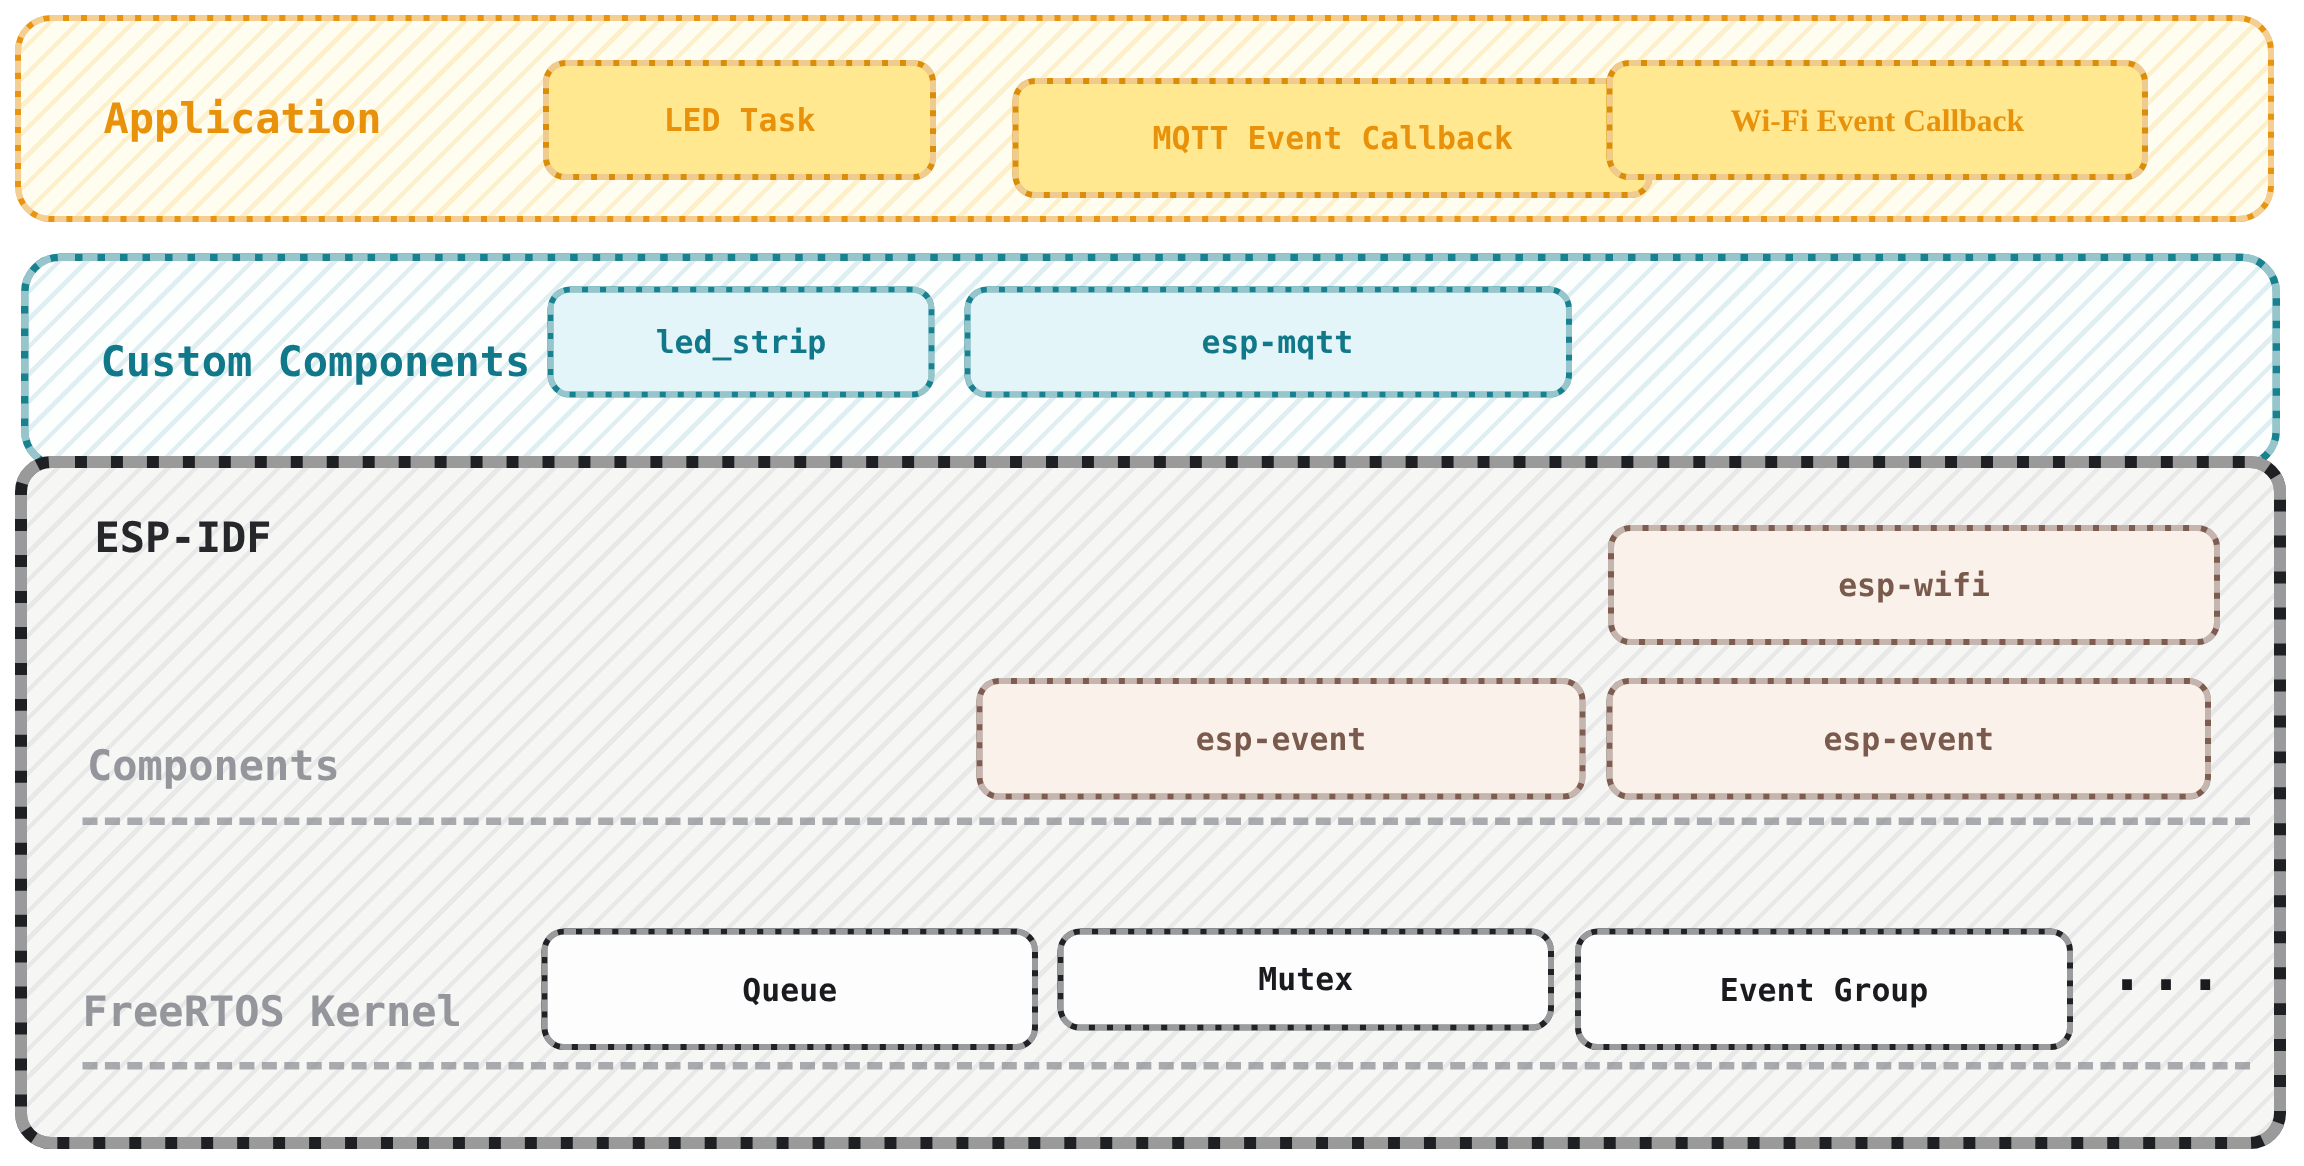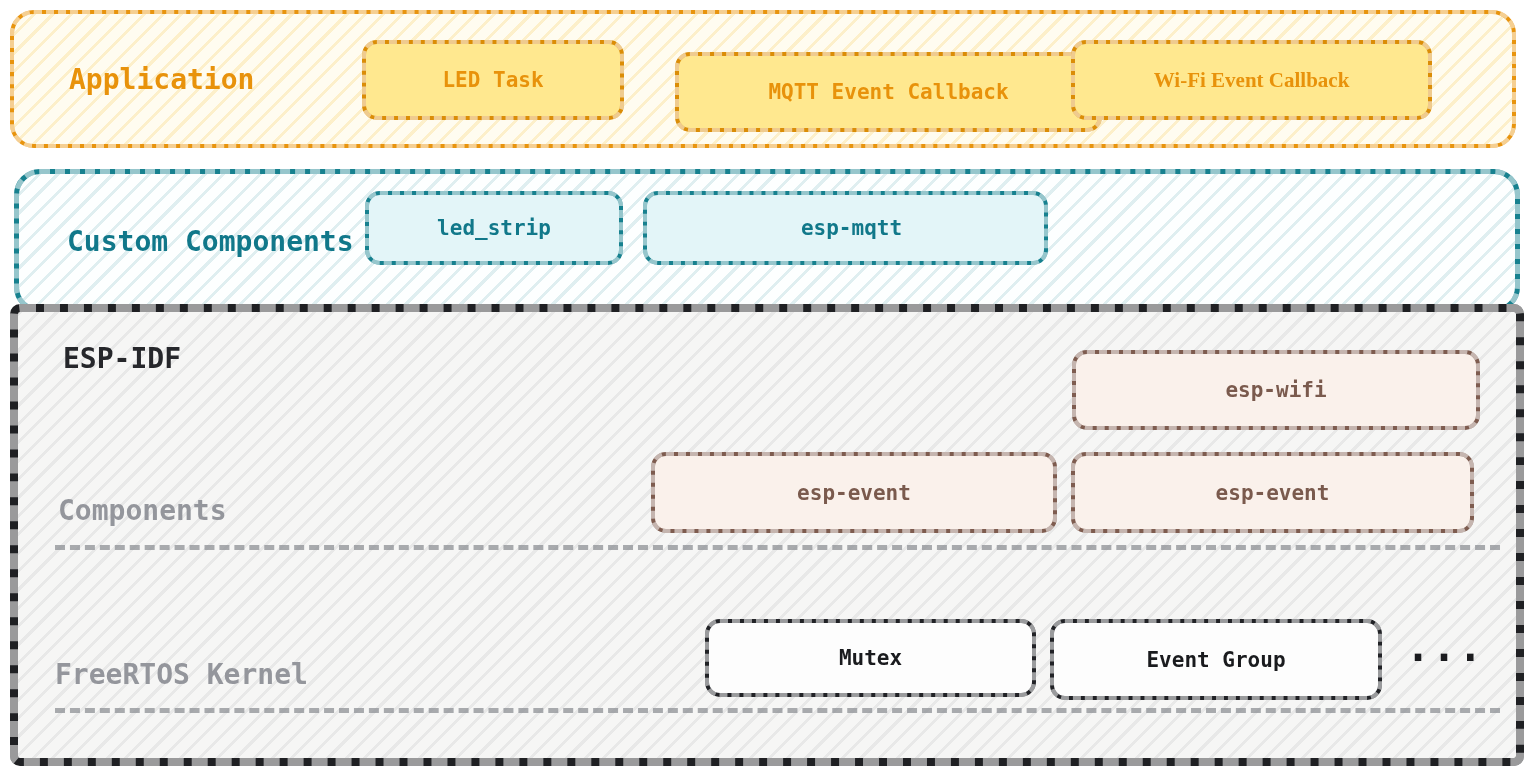--- a/index.html
+++ b/index.html
@@ -31,21 +31,21 @@
   }
   .layer-cc {
     left: 14px; top: 169px; width: 1506px; height: 144px;
     border: 5px solid #17818F;
     border-radius: 26px;
     background: repeating-linear-gradient(135deg, rgba(23,129,143,0.13) 0 3px, transparent 3px 13px), #FDFFFF;
   }
   .layer-idf {
     left: 10px; top: 304px; width: 1514px; height: 462px;
     border: 8px solid #1F2023;
-    border-radius: 10px;
+    border-radius: 24px;
     background: repeating-linear-gradient(135deg, rgba(110,112,118,0.10) 0 3px, transparent 3px 13px), #F6F6F5;
   }
 
   
   .sketch { --bw: 4px; }
   .sketch::after {
     content: "";
     position: absolute;
     inset: calc(-1 * var(--bw));
     border: var(--bw) dashed rgba(255,255,255,0.55);
@@ -94,21 +94,21 @@
 
   
   .pos-led-strip { left: 346px; top: 17px; width: 258px; height: 74px; }
   .pos-esp-mqtt  { left: 624px; top: 17px; width: 405px; height: 74px; padding-left: 12px; }
 
   
   .pos-esp-wifi    { left: 1054px; top: 38px;  width: 408px; height: 80px; }
   .pos-esp-event-1 { left: 633px;  top: 140px; width: 406px; height: 81px; }
   .pos-esp-event-2 { left: 1053px; top: 140px; width: 403px; height: 81px; }
   .pos-queue       { left: 343px;  top: 307px; width: 331px; height: 81px; }
-  .pos-mutex       { left: 687px;  top: 307px; width: 331px; height: 78px; }
+  .pos-mutex       { left: 687px;  top: 307px; width: 331px; height: 68px; }
   .pos-event-group { left: 1032px; top: 307px; width: 332px; height: 81px; }
 
   .divider {
     position: absolute;
     left: 37px;
     width: 1445px;
     height: 0;
     border-top: 5px dashed #8E9196;
     opacity: 0.75;
   }
@@ -147,20 +147,21 @@
     <span class="layer-label idf-label">ESP-IDF</span>
 
     <span class="layer-label section-label components-label">Components</span>
     <div class="box comp-box sketch bw4 pos-esp-wifi">esp-wifi</div>
     <div class="box comp-box sketch bw4 pos-esp-event-1">esp-event</div>
     <div class="box comp-box sketch bw4 pos-esp-event-2">esp-event</div>
 
     <div class="divider divider-1"></div>
 
     <span class="layer-label section-label freertos-label">FreeRTOS Kernel</span>
+    <div class="box rtos-box sketch bw4 pos-queue">Queue</div>
     <div class="box rtos-box sketch bw4 pos-mutex">Mutex</div>
     <div class="box rtos-box sketch bw4 pos-event-group">Event Group</div>
     <span class="more-dots">...</span>
 
     <div class="divider divider-2"></div>
   </section>
 
 </div>
 
 </body></html>

